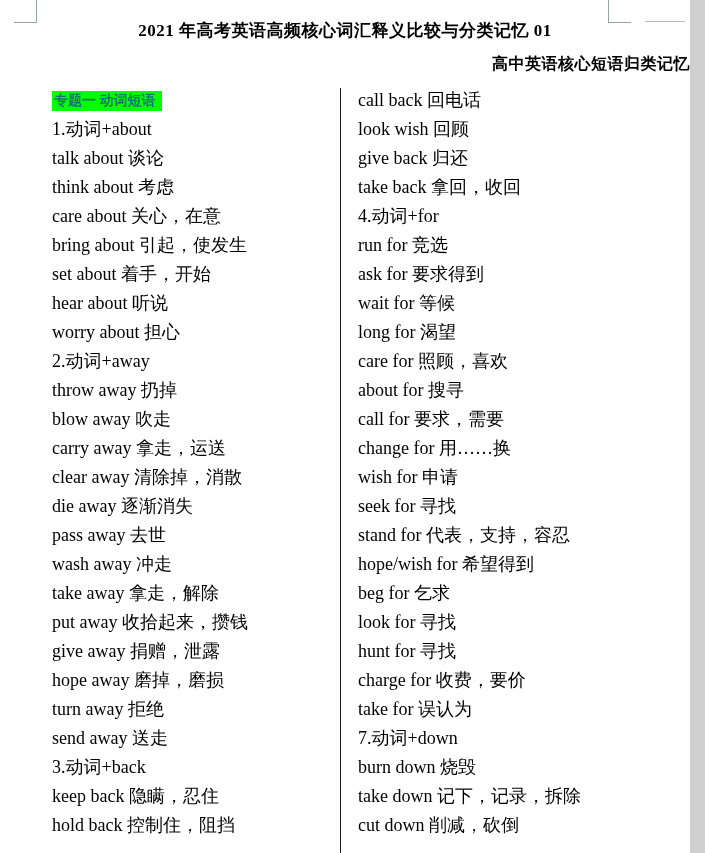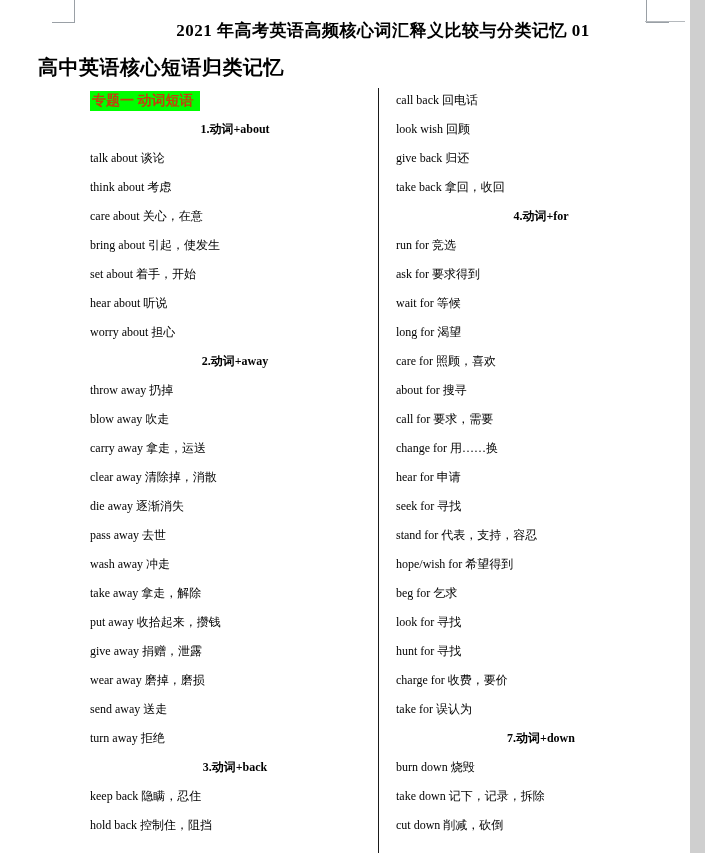--- a/index.html
+++ b/index.html
@@ -16,21 +16,20 @@
     color: #000000;
   }
 
   
   #page-sheet {
     position: absolute;
     left: 0; top: 0;
     width: 592px;
     height: 853px;
     background: #ffffff;
-    margin-left: 38px;
   }
   #right-gutter {
     position: absolute;
     right: 0; top: 0;
     width: 15px;
     height: 853px;
     background: #cfcfcf;
   }
   .crop-mark {
     position: absolute;
@@ -62,23 +61,23 @@
     text-align: center;
     font-weight: bold;
     font-size: 17px;
     letter-spacing: 0.5px;
     white-space: nowrap;
   }
   #doc-subtitle {
     position: absolute;
     left: 0; top: 54px;
     width: 690px;
-    text-align: left;
+    text-align: right;
     font-weight: bold;
-    font-size: 20px;
+    font-size: 16px;
     letter-spacing: 0.5px;
     white-space: nowrap;
   }
 
   
   #columns {
     position: absolute;
     left: 0;
     top: 86px;
     width: 690px;
@@ -96,36 +95,35 @@
     position: absolute;
     top: 0;
     width: 290px;
   }
   .column.left  { left: 52px; }
   .column.right { left: 358px; }
 
   .entry {
     height: 29px;
     line-height: 29px;
-    font-size: 12px;
+    font-size: 18px;
     white-space: nowrap;
     overflow: hidden;
   }
   .entry.section {
-    font-weight: bold;
-    text-align: center;
+    font-weight: normal;
   }
   .entry.highlight {
     font-weight: bold;
     font-size: 14px;
   }
   .entry.highlight .hl {
     background: #00ff00;
     padding: 2px 6px 3px 2px;
-    color: #c2410c;
+    color: #0f766e;
   }
 </style>
 </head>
 <body>
 
 <div id="page-sheet">
 
   <div class="crop-mark tl"></div>
   <div class="crop-mark tr"></div>
 
@@ -149,42 +147,42 @@
         <div class="entry">throw away 扔掉</div>
         <div class="entry">blow away 吹走</div>
         <div class="entry">carry away 拿走，运送</div>
         <div class="entry">clear away 清除掉，消散</div>
         <div class="entry">die away 逐渐消失</div>
         <div class="entry">pass away 去世</div>
         <div class="entry">wash away 冲走</div>
         <div class="entry">take away 拿走，解除</div>
         <div class="entry">put away 收拾起来，攒钱</div>
         <div class="entry">give away 捐赠，泄露</div>
-        <div class="entry">wear away 磨掉，磨损</div>
+        <div class="entry">hope away 磨掉，磨损</div>
+        <div class="entry">turn away 拒绝</div>
         <div class="entry">send away 送走</div>
-        <div class="entry">turn away 拒绝</div>
         <div class="entry section">3.动词+back</div>
         <div class="entry">keep back 隐瞒，忍住</div>
         <div class="entry">hold back 控制住，阻挡</div>
       </div>
     <div class="column right" id="column-right">
         <div class="entry">call back 回电话</div>
         <div class="entry">look wish 回顾</div>
         <div class="entry">give back 归还</div>
         <div class="entry">take back 拿回，收回</div>
         <div class="entry section">4.动词+for</div>
         <div class="entry">run for 竞选</div>
         <div class="entry">ask for 要求得到</div>
         <div class="entry">wait for 等候</div>
         <div class="entry">long for 渴望</div>
         <div class="entry">care for 照顾，喜欢</div>
         <div class="entry">about for 搜寻</div>
         <div class="entry">call for 要求，需要</div>
         <div class="entry">change for 用……换</div>
-        <div class="entry">hear for 申请</div>
+        <div class="entry">wish for 申请</div>
         <div class="entry">seek for 寻找</div>
         <div class="entry">stand for 代表，支持，容忍</div>
         <div class="entry">hope/wish for 希望得到</div>
         <div class="entry">beg for 乞求</div>
         <div class="entry">look for 寻找</div>
         <div class="entry">hunt for 寻找</div>
         <div class="entry">charge for 收费，要价</div>
         <div class="entry">take for 误认为</div>
         <div class="entry section">7.动词+down</div>
         <div class="entry">burn down 烧毁</div>

